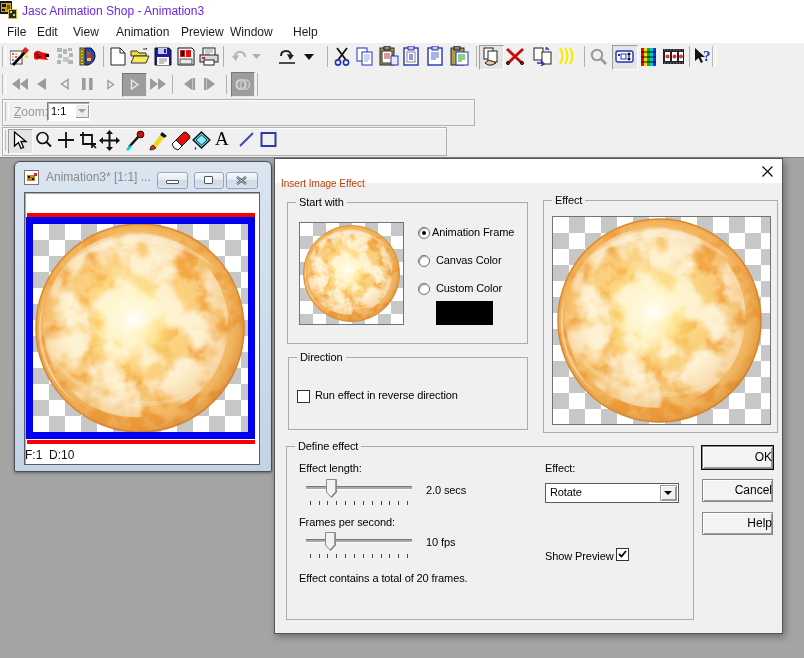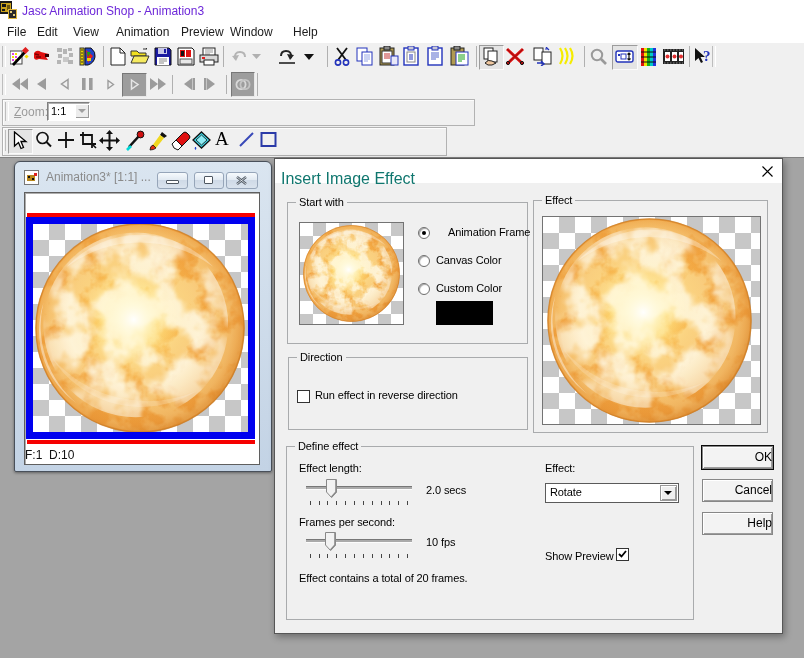--- a/index.html
+++ b/index.html
@@ -27,21 +27,21 @@
   .redline{left:2px;width:228px;height:4px;background:#f60000;position:absolute}
   #blueframe{left:1px;top:24px;width:229px;height:222px;background:#0000ef;position:absolute}
   .checker{background:
      conic-gradient(#c7c7c7 25%,#fff 0 50%,#c7c7c7 0 75%,#fff 0);
      background-size:32px 32px}
   #flabel{left:0;top:255px;width:248px;font-size:12px;color:#111;position:absolute}
   
   #dlg{left:274px;top:0;width:507px;height:474px;background:#f0f0f0;border:1px solid #565656;
        box-shadow:2px 3px 7px rgba(0,0,0,.33)}
   #dtitle{left:0;top:0;width:100%;height:24px;background:#fff}
-  #dtitletxt{left:6px;top:11px;font-size:16px;color:#0f766e}
+  #dtitletxt{left:6px;top:19px;font-size:10px;color:#c2410c}
   .group{border:1px solid #a9abad;position:absolute}
   .glabel{position:absolute;top:-8px;left:8px;background:#f0f0f0;padding:0 3px;font-size:11px;letter-spacing:-.1px;color:#000;line-height:15px}
   .ctl-label{position:absolute;font-size:11px;letter-spacing:-.1px;color:#000;white-space:nowrap}
   .radio{position:absolute;width:10px;height:10px;border-radius:50%;background:#fff;border:1px solid #6e6e6e;box-shadow:inset 1px 1px 1px rgba(0,0,0,.35)}
   .radio.sel::after{content:"";position:absolute;left:3px;top:3px;width:4px;height:4px;border-radius:50%;background:#000}
   .cb{position:absolute;width:11px;height:11px;background:#fff;border:1px solid #333}
   .btn{position:absolute;background:#f3f3f3;border:1px solid #878787;
        box-shadow:inset 1px 1px 0 #fff,inset -1px -1px 0 #9d9d9d;
        font-size:12px;color:#000;text-align:right}
   .pv{position:absolute;border:1px solid #737373}
@@ -414,35 +414,35 @@
     <div class="group" style="left:12px;top:43px;width:239px;height:140px">
       <span class="glabel">Start with</span>
       <div class="pv" style="left:11px;top:19px;width:103px;height:101px">
         <div class="checker abs" style="left:0;top:0;width:103px;height:101px;background-size:26px 26px">
           <svg class="abs" width="103" height="101" viewBox="0 0 103 101">
             <use href="#orb" x="3" y="2" width="97" height="97"></use>
           </svg>
         </div>
       </div>
       <div class="radio sel" style="left:130px;top:24px"></div>
-      <span class="ctl-label" style="left:160px;top:23px">Animation Frame</span>
+      <span class="ctl-label" style="left:144px;top:23px">Animation Frame</span>
       <div class="radio" style="left:130px;top:52px"></div>
       <span class="ctl-label" style="left:148px;top:51px">Canvas Color</span>
       <div class="radio" style="left:130px;top:80px"></div>
       <span class="ctl-label" style="left:148px;top:79px">Custom Color</span>
       <div class="abs" style="left:148px;top:98px;width:57px;height:24px;background:#000"></div>
     </div>
 
     <div class="group" style="left:13px;top:198px;width:238px;height:71px">
       <span class="glabel">Direction</span>
       <div class="cb" style="left:8px;top:32px"></div>
       <span class="ctl-label" style="left:26px;top:31px">Run effect in reverse direction</span>
     </div>
 
-    <div class="group" style="left:258px;top:41px;width:233px;height:231px">
+    <div class="group" style="left:268px;top:41px;width:233px;height:231px">
       <span class="glabel">Effect</span>
       <div class="pv" style="left:8px;top:15px;width:217px;height:207px">
         <div class="checker abs" style="left:0;top:0;width:217px;height:207px">
           <svg class="abs" width="217" height="207" viewBox="0 0 217 207">
             <use href="#orb" x="4" y="1" width="205" height="205"></use>
           </svg>
         </div>
       </div>
     </div>
 

